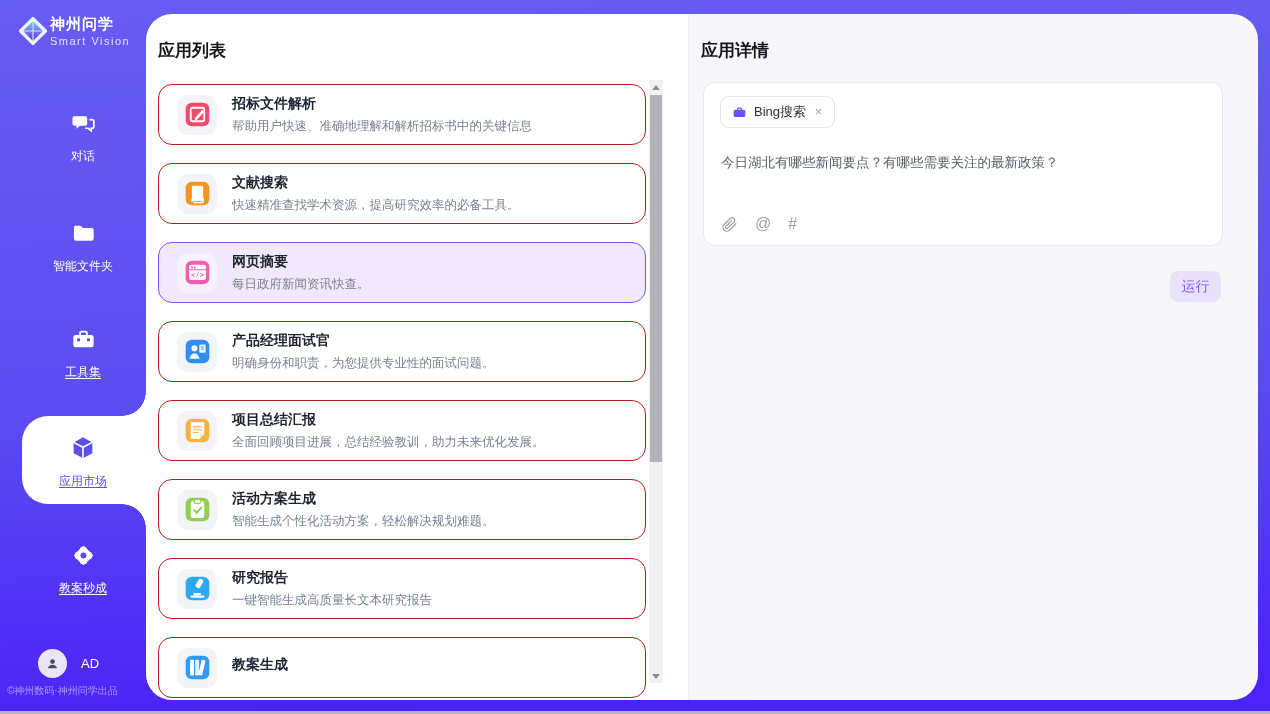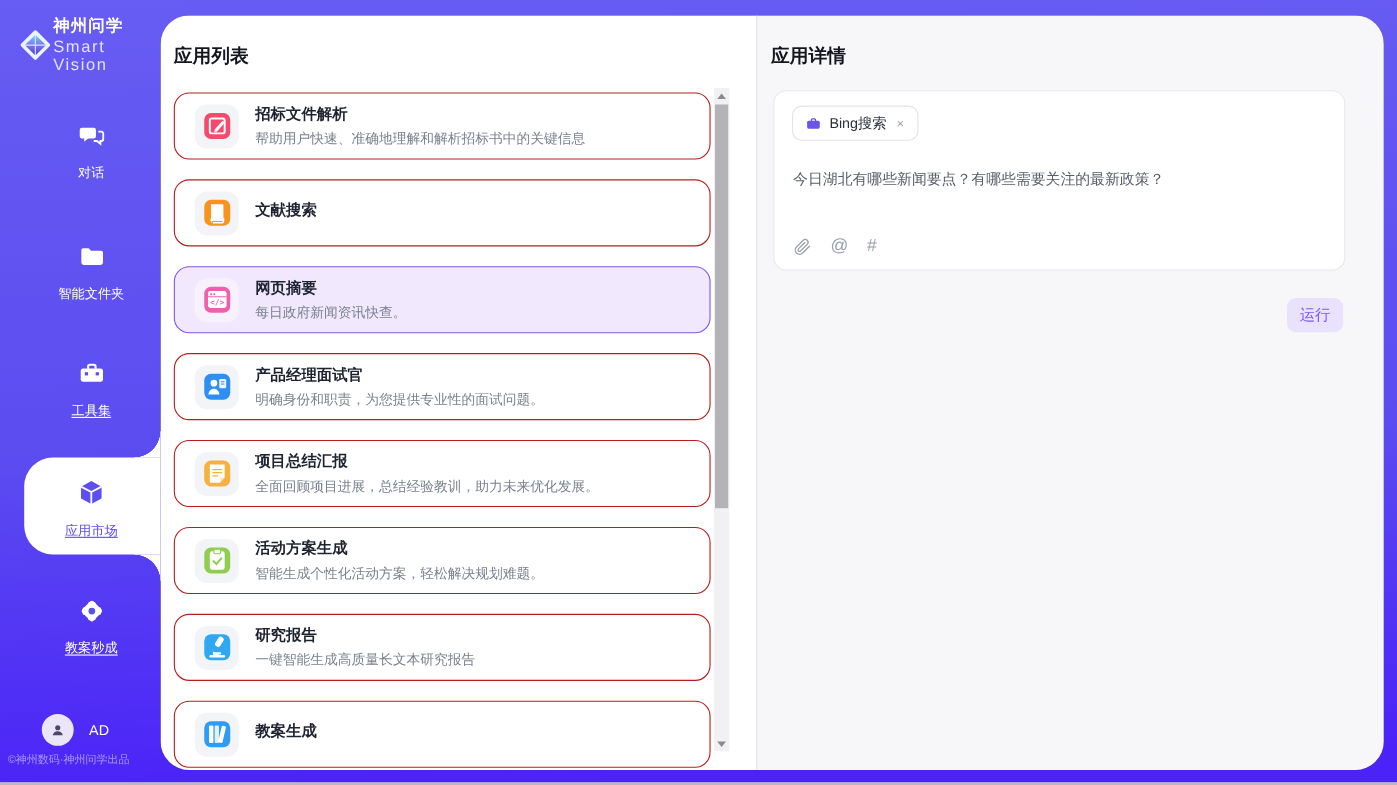--- a/index.html
+++ b/index.html
@@ -8,21 +8,21 @@
     font-family:"Liberation Sans","DejaVu Sans",sans-serif;
     background:linear-gradient(178deg,#675cf3 0%,#5b4cf0 55%,#4b22f8 96%);
     position:relative; color:#1d2330;
   }
   .bottom-edge { position:absolute; left:0; bottom:0; width:100%; height:3px; background:#b9b6c6; z-index:50; }
 
   
   .sidebar { position:absolute; left:0; top:0; width:146px; height:714px; z-index:5; }
   .logo { position:absolute; left:16px; top:14px; display:flex; align-items:center; gap:0; }
   .logo-text .cn { color:#fff; font-size:15px; font-weight:bold; letter-spacing:1px; }
-  .logo-text .en { color:#e4e2ff; font-size:15px; letter-spacing:1.5px; margin-top:1px; }
+  .logo-text .en { color:#e4e2ff; font-size:11px; letter-spacing:1.5px; margin-top:1px; }
   .nav-item { position:absolute; left:0; width:146px; display:flex; flex-direction:column; align-items:center; gap:7px; cursor:pointer;padding-left:20px; }
   .nav-label { color:#fff; font-size:12px; }
   .nav-label.u { text-decoration:underline; text-underline-offset:2px; }
   .nav-bubble { position:absolute; left:22px; right:0; top:416px; height:88px; background:#fff; border-radius:26px 0 0 26px; }
   .nav-bubble::before { content:""; position:absolute; right:0; top:-24px; width:24px; height:24px;
     background:radial-gradient(circle at 0 0, transparent 23.5px, #fff 24px); }
   .nav-bubble::after { content:""; position:absolute; right:0; bottom:-24px; width:24px; height:24px;
     background:radial-gradient(circle at 0 100%, transparent 23.5px, #fff 24px); }
   .nav-item.active .nav-label { color:#5b4ff0; }
   .item-chat { top:110px; } .item-folder { top:220px; } .item-tools { top:326px; }
@@ -183,20 +183,21 @@
         <div class="app-card">
           <div class="app-icon">
             <svg width="27" height="27" viewBox="0 0 24 24">
               <rect x="1.5" y="1.5" width="21" height="21" rx="5.5" fill="#f7941d"></rect>
               <path d="M7 5h9a1 1 0 0 1 1 1v12.6H9a2 2 0 0 0-2 2V5z" fill="#fff"></path>
               <path d="M7 18.6a2 2 0 0 1 2-2h8v2.4a1 1 0 0 1-1 1H8.4" fill="none" stroke="#fff" stroke-width="1.3"></path>
             </svg>
           </div>
           <div class="app-text">
             <div class="app-name">文献搜索</div>
+            <div class="app-desc">快速精准查找学术资源，提高研究效率的必备工具。</div>
           </div>
         </div>
         <div class="app-card selected">
           <div class="app-icon">
             <svg width="27" height="27" viewBox="0 0 24 24">
               <rect x="1.5" y="1.5" width="21" height="21" rx="5.5" fill="#ee5fae"></rect>
               <rect x="4.5" y="5" width="15" height="13.6" rx="2" fill="#fff"></rect>
               <circle cx="7.1" cy="7.6" r=".9" fill="#ee5fae"></circle>
               <circle cx="9.6" cy="7.6" r=".9" fill="#ee5fae"></circle>
               <line x1="4.5" y1="9.6" x2="19.5" y2="9.6" stroke="#ee5fae" stroke-width=".9"></line>

